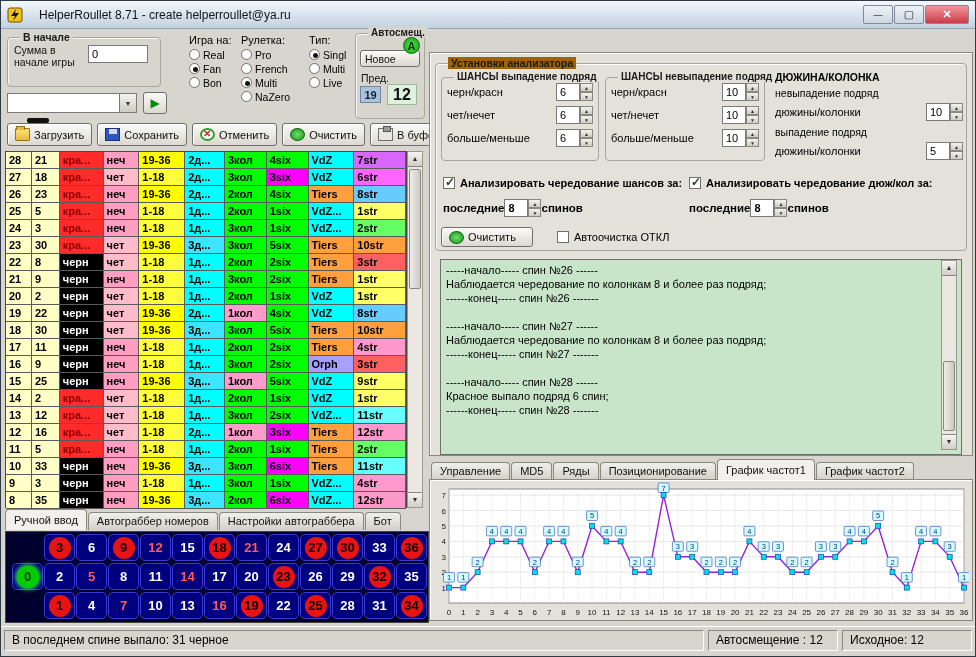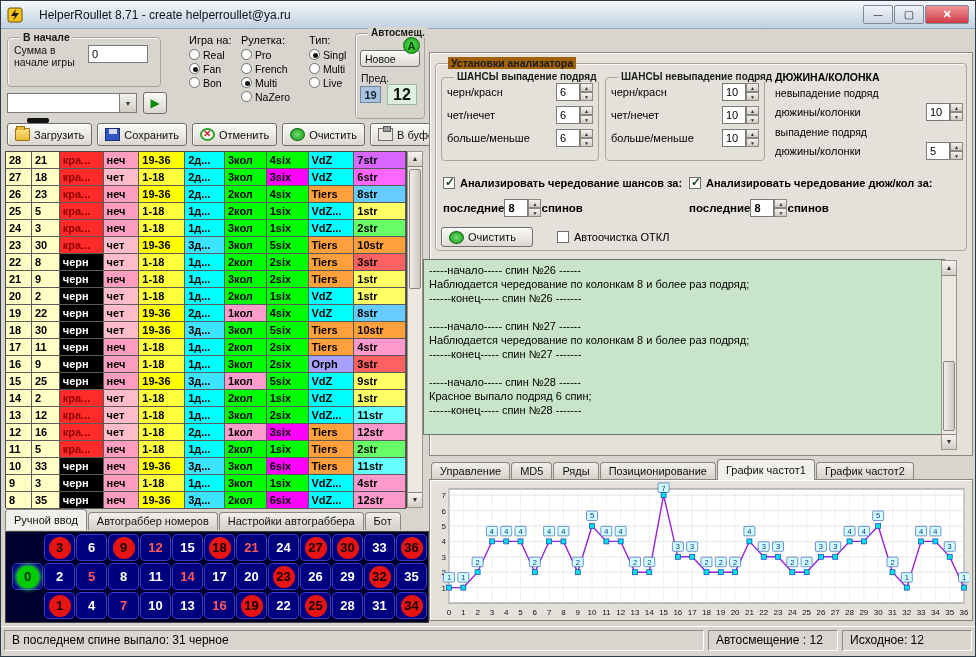--- a/index.html
+++ b/index.html
@@ -755,21 +755,21 @@
 
   <button class="btn" style="position:absolute; left:440px; top:226px; width:92px; height:20px;">
     <span class="tb-icon icon-clear-icon"></span>
     <span>Очистить</span>
   </button>
   <div class="alt-row" style="left:556px; top:230px; font-weight:normal;">
     <span class="cb"></span>
     <span>Автоочистка ОТКЛ</span>
   </div>
 
-  <div class="log" style="left:422px; top:258px; width:522px; height:176px;" id="log">
+  <div class="log" style="left:439px; top:258px; width:522px; height:196px;" id="log">
       <div class="log-line">-----начало----- спин №26 ------</div>
       <div class="log-line">Наблюдается чередование по колонкам 8 и более раз подряд;</div>
       <div class="log-line">------конец----- спин №26 -------</div>
       <div class="log-line">&nbsp;</div>
       <div class="log-line">-----начало----- спин №27 ------</div>
       <div class="log-line">Наблюдается чередование по колонкам 8 и более раз подряд;</div>
       <div class="log-line">------конец----- спин №27 -------</div>
       <div class="log-line">&nbsp;</div>
       <div class="log-line">-----начало----- спин №28 ------</div>
       <div class="log-line">Красное выпало подряд 6 спин;</div>

